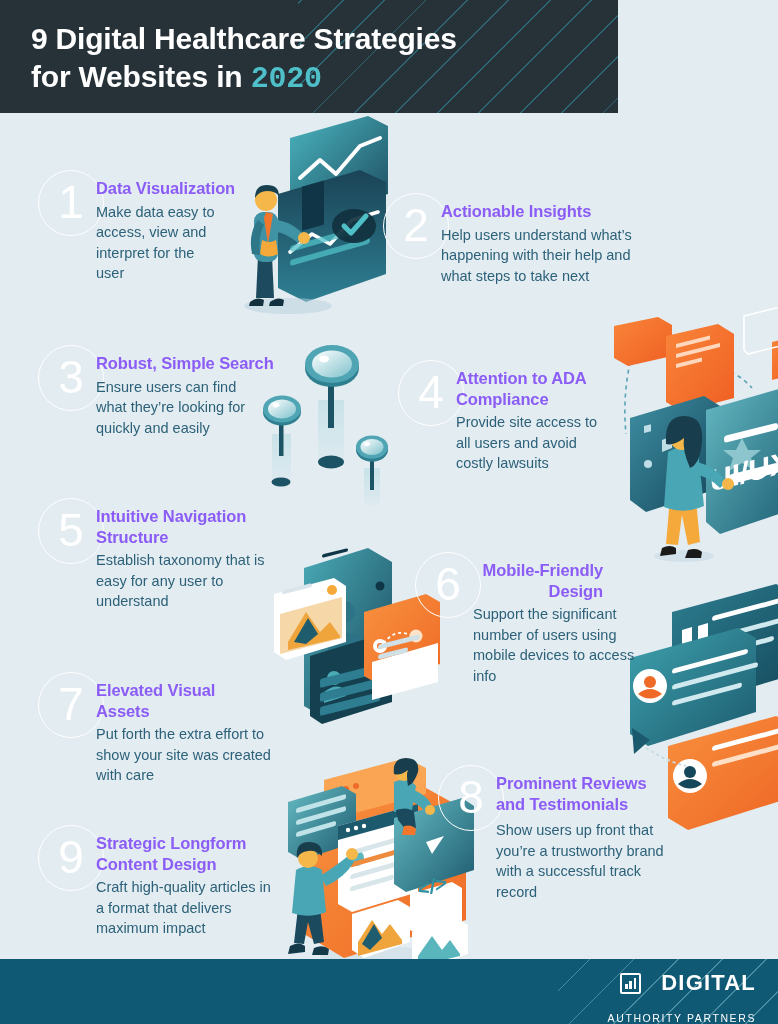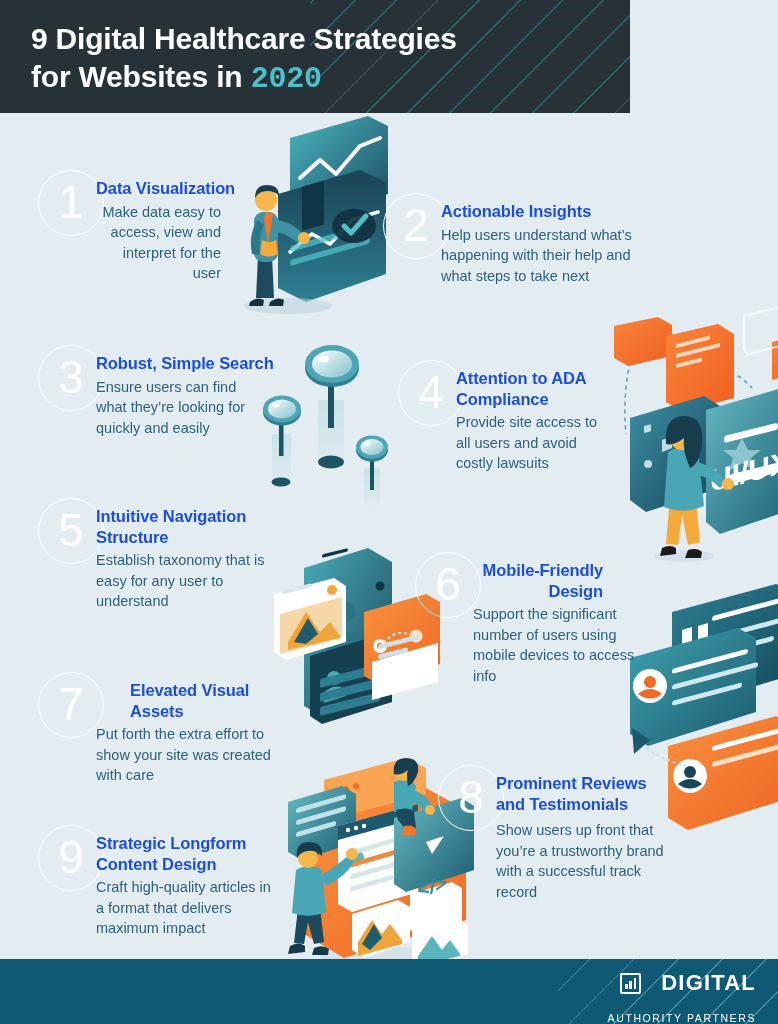--- a/index.html
+++ b/index.html
@@ -7,21 +7,21 @@
     width:778px;height:1024px;overflow:hidden;
     background:#e3ecf1;
     font-family:"Liberation Sans", sans-serif;
     -webkit-font-smoothing:antialiased;
   }
   #page{position:relative;width:778px;height:1024px;overflow:hidden;background:#e3ecf1;}
 
   
   .header{
     position:absolute;left:0;top:0;width:618px;height:113px;
-    background:#263238;overflow:hidden;padding-left:12px;
+    background:#263238;overflow:hidden;
   }
   .header-stripes{
     position:absolute;right:-20px;top:-40px;width:340px;height:200px;
     background:repeating-linear-gradient(
       -45deg,
       rgba(0,0,0,0) 0px, rgba(0,0,0,0) 28px,
       #2d6a78 28px, #2d6a78 29.3px);
     opacity:.95;
   }
   .header-title{
@@ -66,21 +66,21 @@
     position:absolute;left:0;top:0;width:66px;height:66px;border-radius:50%;
     border:1.6px solid #ffffff;box-sizing:border-box;
     display:flex;align-items:center;justify-content:center;
   }
   .item .num{
     color:#ffffff;font-size:46px;line-height:46px;font-weight:400;
     position:relative;top:-1px;
   }
   .item .body{position:absolute;left:58px;top:8px;}
   .item .title{
-    color:#1d4ed8;font-size:16.5px;line-height:20.5px;font-weight:bold;
+    color:#8b5cf6;font-size:16.5px;line-height:20.5px;font-weight:bold;
     margin-bottom:3px;letter-spacing:-0.1px;
   }
   .item .desc{
     color:#2c6179;font-size:14.5px;line-height:20.5px;font-weight:400;
   }
 
   
   .art{position:absolute;}
   svg{display:block;overflow:visible;}
 </style>
@@ -400,21 +400,21 @@
       <path d="M118,16 q-2,-16 12,-16 q14,0 12,14 q-4,12 -10,14 q-2,-12 0,-16 q-8,6 -14,4 z" fill="#183d4d"></path>
     </svg>
   </div>
 
   <div class="item" style="left:38px;top:170px;width:230px;">
     <div class="ring">
       <span class="num">1</span>
     </div>
     <div class="body">
       <div class="title">Data Visualization</div>
-      <div class="desc" style="width:125px;text-align:right;">Make data easy to access, view and interpret for the user</div>
+      <div class="desc" style="width:125px;">Make data easy to access, view and interpret for the user</div>
     </div>
   </div>
 
   <div class="item" style="left:383px;top:193px;width:270px;">
     <div class="ring">
       <span class="num">2</span>
     </div>
     <div class="body">
       <div class="title">Actionable Insights</div>
       <div class="desc" style="width:215px;">Help users understand what’s happening with their help and what steps to take next</div>
@@ -459,21 +459,21 @@
       <div class="title" style="width:130px;text-align:right;">Mobile-Friendly Design</div>
       <div class="desc" style="width:165px;">Support the significant number of users using mobile devices to access info</div>
     </div>
   </div>
 
   <div class="item" style="left:38px;top:672px;width:250px;">
     <div class="ring">
       <span class="num">7</span>
     </div>
     <div class="body">
-      <div class="title" style="width:120px;margin-left:34px;">Elevated Visual Assets</div>
+      <div class="title" style="width:120px;">Elevated Visual Assets</div>
       <div class="desc" style="width:175px;">Put forth the extra effort to show your site was created with care</div>
     </div>
   </div>
 
   <div class="item" style="left:438px;top:765px;width:250px;">
     <div class="ring">
       <span class="num">8</span>
     </div>
     <div class="body">
       <div class="title" style="width:175px;">Prominent Reviews and Testimonials</div>

